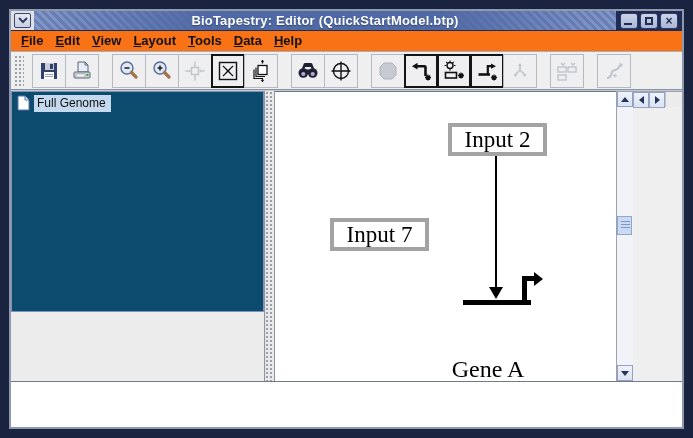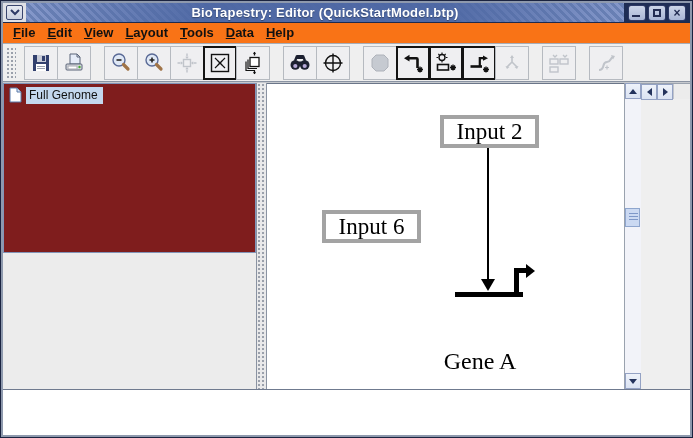--- a/index.html
+++ b/index.html
@@ -1,20 +1,20 @@
 <!DOCTYPE html>
 <html><head>
 <meta charset="utf-8">
 <style>
   * { margin:0; padding:0; box-sizing:border-box; }
   html,body { width:693px; height:438px; }
   body { font-family:"Liberation Sans", sans-serif; }
 
   
-  .window { width:693px; height:438px; background:#1a2340; padding:1px; }
+  .window { width:693px; height:438px; background:#1a2340; padding:9px; }
   .chrome { width:100%; height:100%; border:2px solid #8e99ad; background:#efefef;
             display:flex; flex-direction:column; overflow:hidden; }
 
   
   .titlebar-row { height:20px; display:flex; flex:0 0 auto; border-bottom:1px solid #1f2a4d; }
   .corner-cell { width:23px; background:#dfe0e6; display:flex; align-items:center; justify-content:center; }
   .sys-btn { width:17px; height:15px; background:linear-gradient(#e7eaf2,#c9cfdf);
              border:1px solid #39456e; border-radius:2px; display:flex; align-items:center; justify-content:center; }
   .titlebar { flex:1; position:relative; display:flex; align-items:center; justify-content:center;
               background:
@@ -44,21 +44,21 @@
   .tb-btn { width:34px; height:34px; background:#efeff1; border:1px solid #b6bac0;
             display:flex; align-items:center; justify-content:center; }
   .tb-btn + .tb-btn { border-left:1px solid #b6bac0; margin-left:-1px; }
   .tb-btn.framed { border:2px solid #141414; }
   .tb-gap { width:13px; height:34px; }
   .tb-btn svg { display:block; }
 
   
   .content { flex:1; display:flex; min-height:0; border-top:1px solid #c6c9ce; }
   .left-panel { width:253px; background:#ececec; display:flex; flex-direction:column; }
-  .tree-box { height:170px; background:#7f1d1d; border:1px solid #8294b8; padding:2px 1px; }
+  .tree-box { height:221px; background:#0c4a6e; border:1px solid #8294b8; padding:2px 1px; }
   .tree-row { display:flex; align-items:center; height:18px; }
   .tree-icon { width:16px; height:16px; margin:0 3px 0 2px; flex:0 0 auto; }
   .tree-label { font-size:12px; color:#111; background:#c4d8ee; padding:1px 5px 2px 3px; }
 
   .divider { width:11px; background:#e9e9ea; border-left:1px solid #8a93a2; border-right:1px solid #8a93a2;
              background-image:radial-gradient(#9aa0ab 1px, transparent 1.3px); background-size:4px 4px; }
 
   .right-area { flex:1; display:flex; flex-direction:row; min-width:0; }
   .canvas-row { flex:1; display:flex; min-height:0; }
   .canvas-viewport { flex:1; background:#fff; position:relative; overflow:hidden;
@@ -304,21 +304,21 @@
         </div>
       </div>
 
       <div class="divider"></div>
 
       <div class="right-area">
         <div class="canvas-row">
           <div class="canvas-viewport">
 
             <div class="dnode n-input2">Input 2</div>
-            <div class="dnode n-input1">Input 6</div>
+            <div class="dnode n-input1">Input 7</div>
 
             <div class="link-vline"></div>
             <div class="link-head"></div>
 
             <div class="gene-base"></div>
             <div class="gene-riser"></div>
             <div class="gene-arm"></div>
             <div class="gene-head"></div>
             <div class="gene-label">Gene A</div>
 

